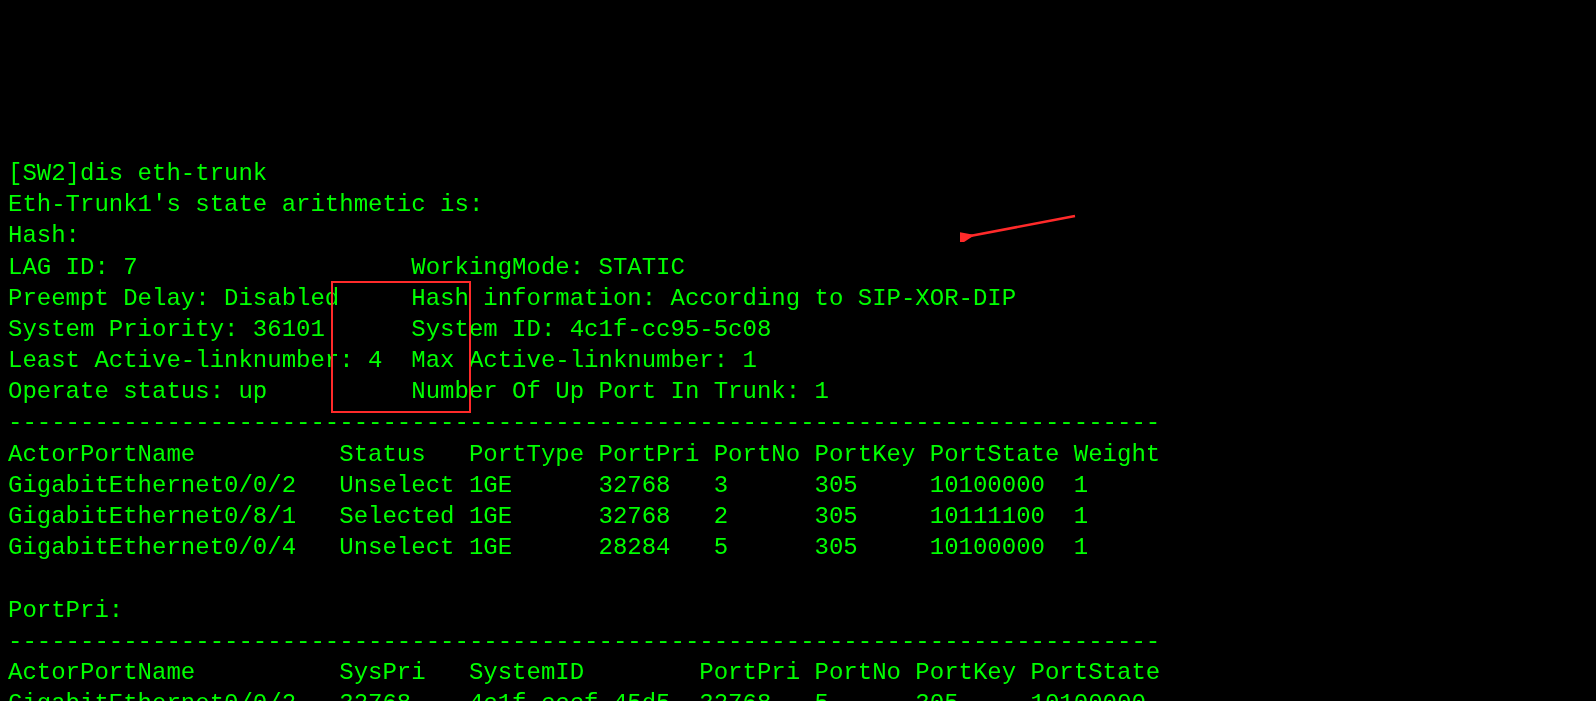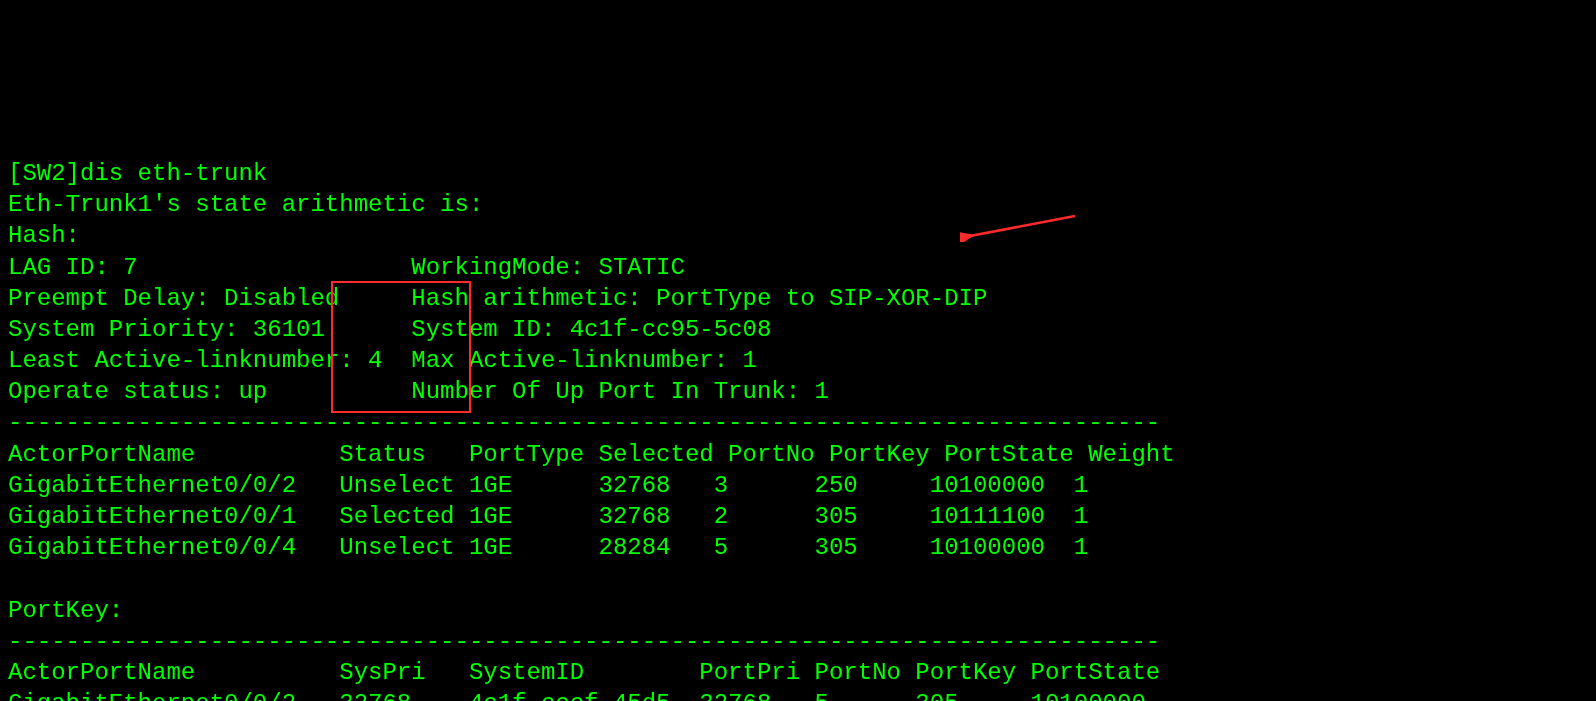--- a/index.html
+++ b/index.html
@@ -29,31 +29,31 @@
 </head>
 <body>
 
 
 
 <div class="term">
 <span>[SW2]dis eth-trunk</span>
 <span>Eth-Trunk1's state arithmetic is:</span>
 <span>Hash:</span>
 <span>LAG ID: 7                   WorkingMode: STATIC</span>
-<span>Preempt Delay: Disabled     Hash arithmetic: PortType to SIP-XOR-DIP</span>
+<span>Preempt Delay: Disabled     Hash information: According to SIP-XOR-DIP</span>
 <span>System Priority: 36101      System ID: 4c1f-cc95-5c08</span>
 <span>Least Active-linknumber: 4  Max Active-linknumber: 1</span>
 <span>Operate status: up          Number Of Up Port In Trunk: 1</span>
 <span>--------------------------------------------------------------------------------</span>
-<span>ActorPortName          Status   PortType Selected PortNo PortKey PortState Weight</span>
-<span>GigabitEthernet0/0/2   Unselect 1GE      32768   3      250     10100000  1</span>
-<span>GigabitEthernet0/0/1   Selected 1GE      32768   2      305     10111100  1</span>
+<span>ActorPortName          Status   PortType PortPri PortNo PortKey PortState Weight</span>
+<span>GigabitEthernet0/0/2   Unselect 1GE      32768   3      305     10100000  1</span>
+<span>GigabitEthernet0/8/1   Selected 1GE      32768   2      305     10111100  1</span>
 <span>GigabitEthernet0/0/4   Unselect 1GE      28284   5      305     10100000  1</span>
 
-<span>PortKey:</span>
+<span>PortPri:</span>
 <span>--------------------------------------------------------------------------------</span>
 <span>ActorPortName          SysPri   SystemID        PortPri PortNo PortKey PortState</span>
 <span>GigabitEthernet0/0/2   32768    4c1f-cccf-45d5  32768   5      305     10100000</span>
 
 
 
 
 </div>
 
 <div class="redbox" style="left:331px; top:281px; width:136px; height:128px;"></div>

